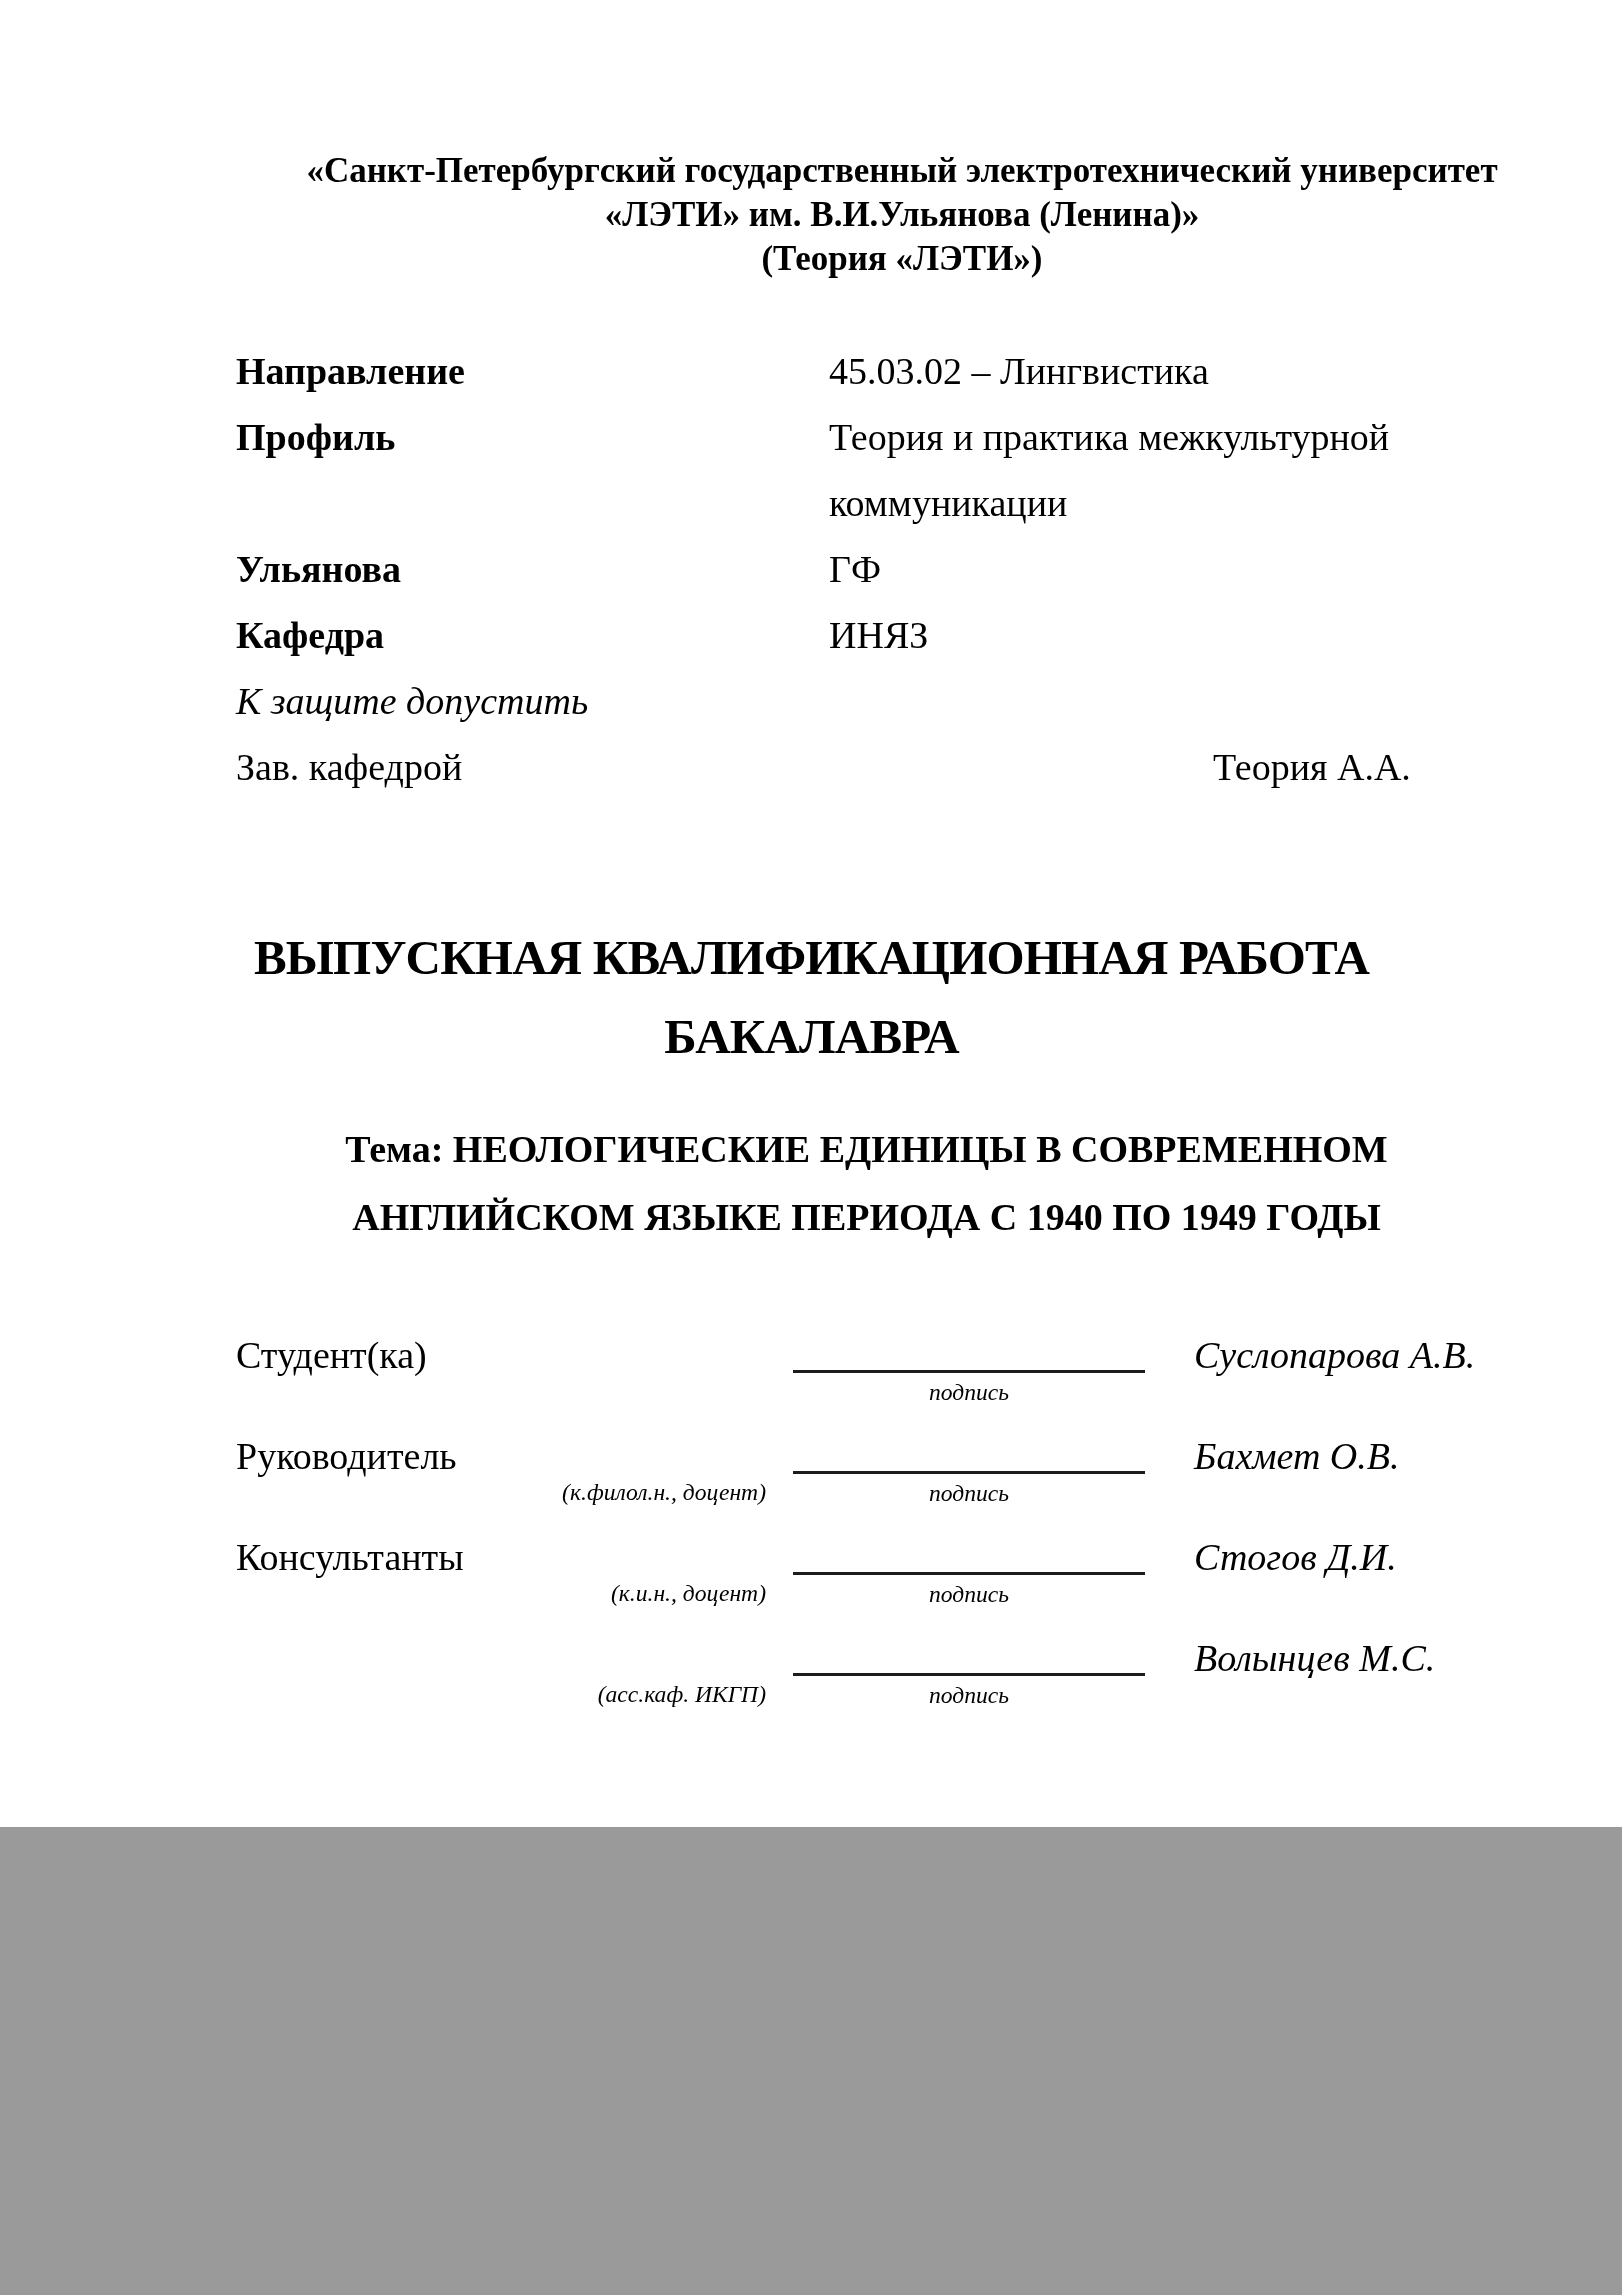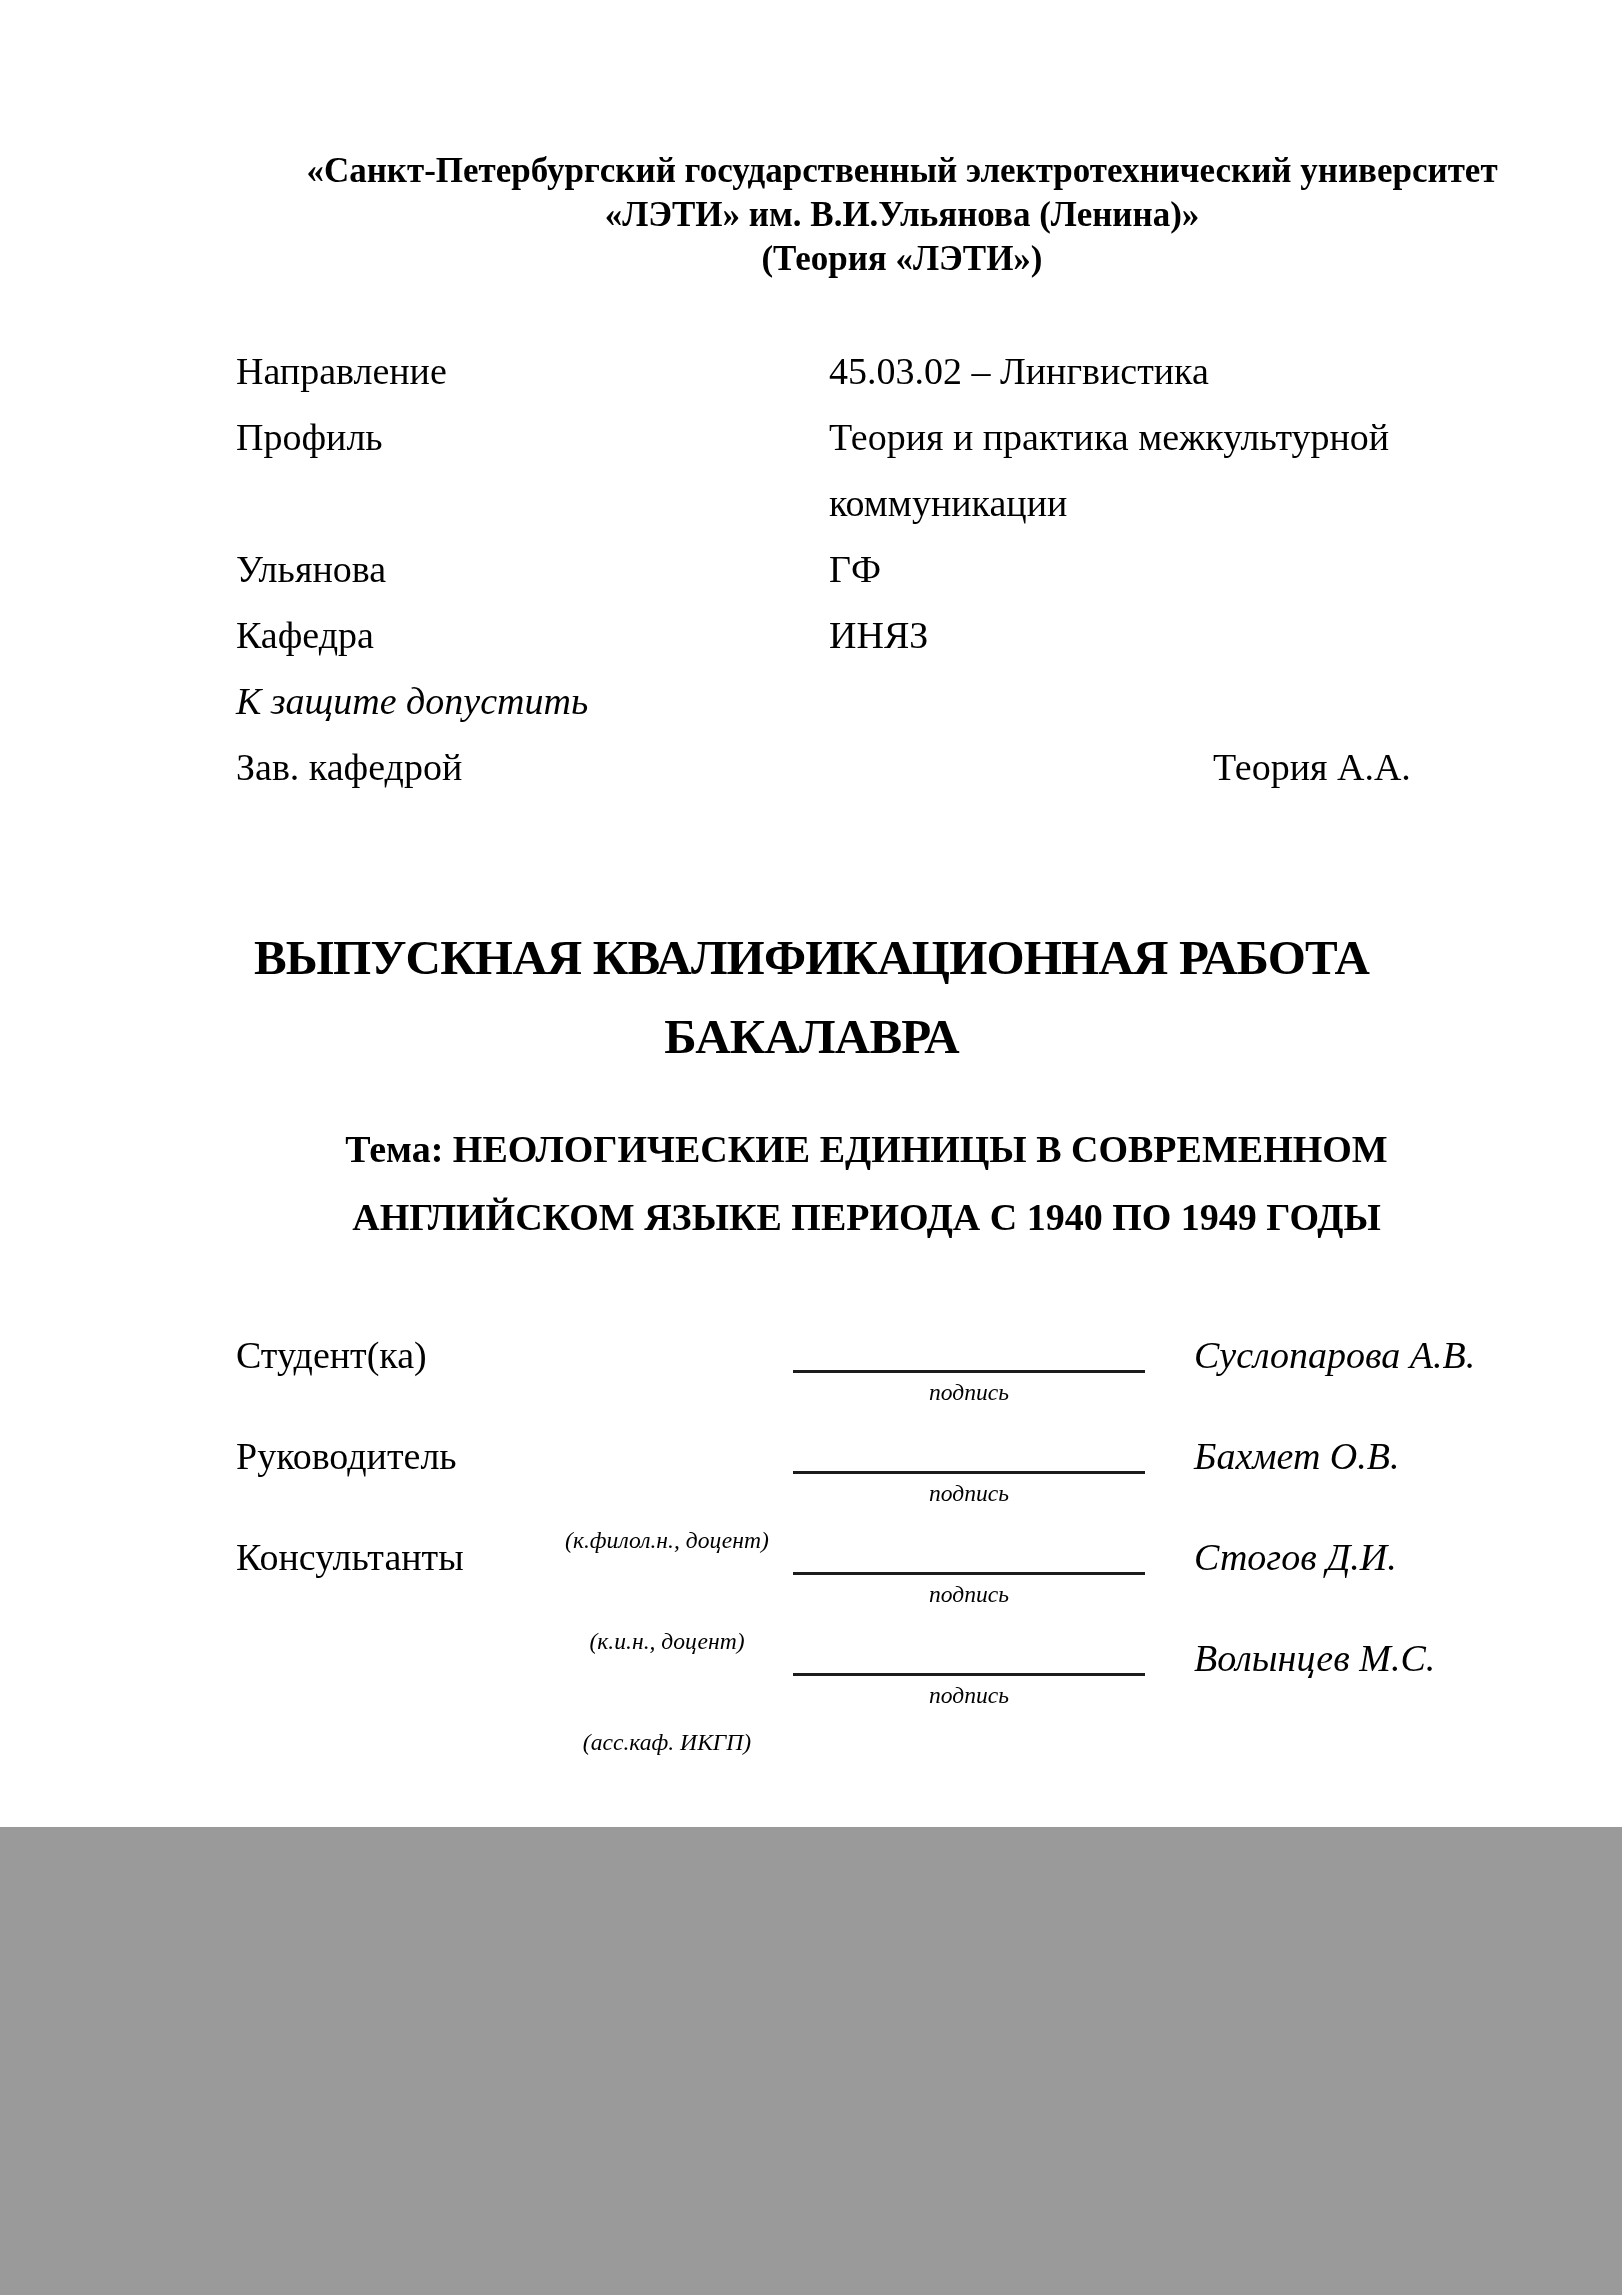--- a/index.html
+++ b/index.html
@@ -25,21 +25,21 @@
     line-height: 44px;
   }
 
   
   .fields {
     margin: 57px 122px 0 236px;
     font-size: 38px;
     line-height: 66px;
   }
   .field-row { display: grid; grid-template-columns: 593px 1fr; }
-  .field-label { font-weight: normal; }
+  .field-label { font-weight: bold; }
   .field-value { font-weight: normal; }
 
   
   .admission {
     margin: 0 122px 0 236px;
     font-size: 38px;
     line-height: 66px;
   }
   .admission-note { font-style: italic; }
   .admission-row { display: grid; grid-template-columns: 977px 1fr; }
@@ -62,22 +62,22 @@
     font-weight: bold;
     font-size: 38px;
     line-height: 68px;
   }
 
   
   .signatures { margin: 82px 122px 0 236px; }
   .sig-row { position: relative; height: 101px; font-size: 38px; }
   .sig-label { position: absolute; left: 0; top: 0; white-space: nowrap; }
   .sig-qual {
-    position: absolute; left: 317px; top: 45px; width: 228px;
-    text-align: center; font-size: 23.6px; font-style: italic; white-space: nowrap; margin-top: 48px;
+    position: absolute; left: 302px; top: 45px; width: 228px;
+    text-align: right; font-size: 23.6px; font-style: italic; white-space: nowrap;
   }
   .sig-line {
     position: absolute; left: 557px; top: 37px; width: 352px;
     border-top: 3.1px solid #1c1c1c; height: 0;
   }
   .sig-caption {
     position: absolute; left: 557px; top: 46px; width: 352px;
     text-align: center; font-size: 23.6px; font-style: italic;
   }
   .sig-name { position: absolute; left: 958px; top: 0; white-space: nowrap; font-style: italic; }

